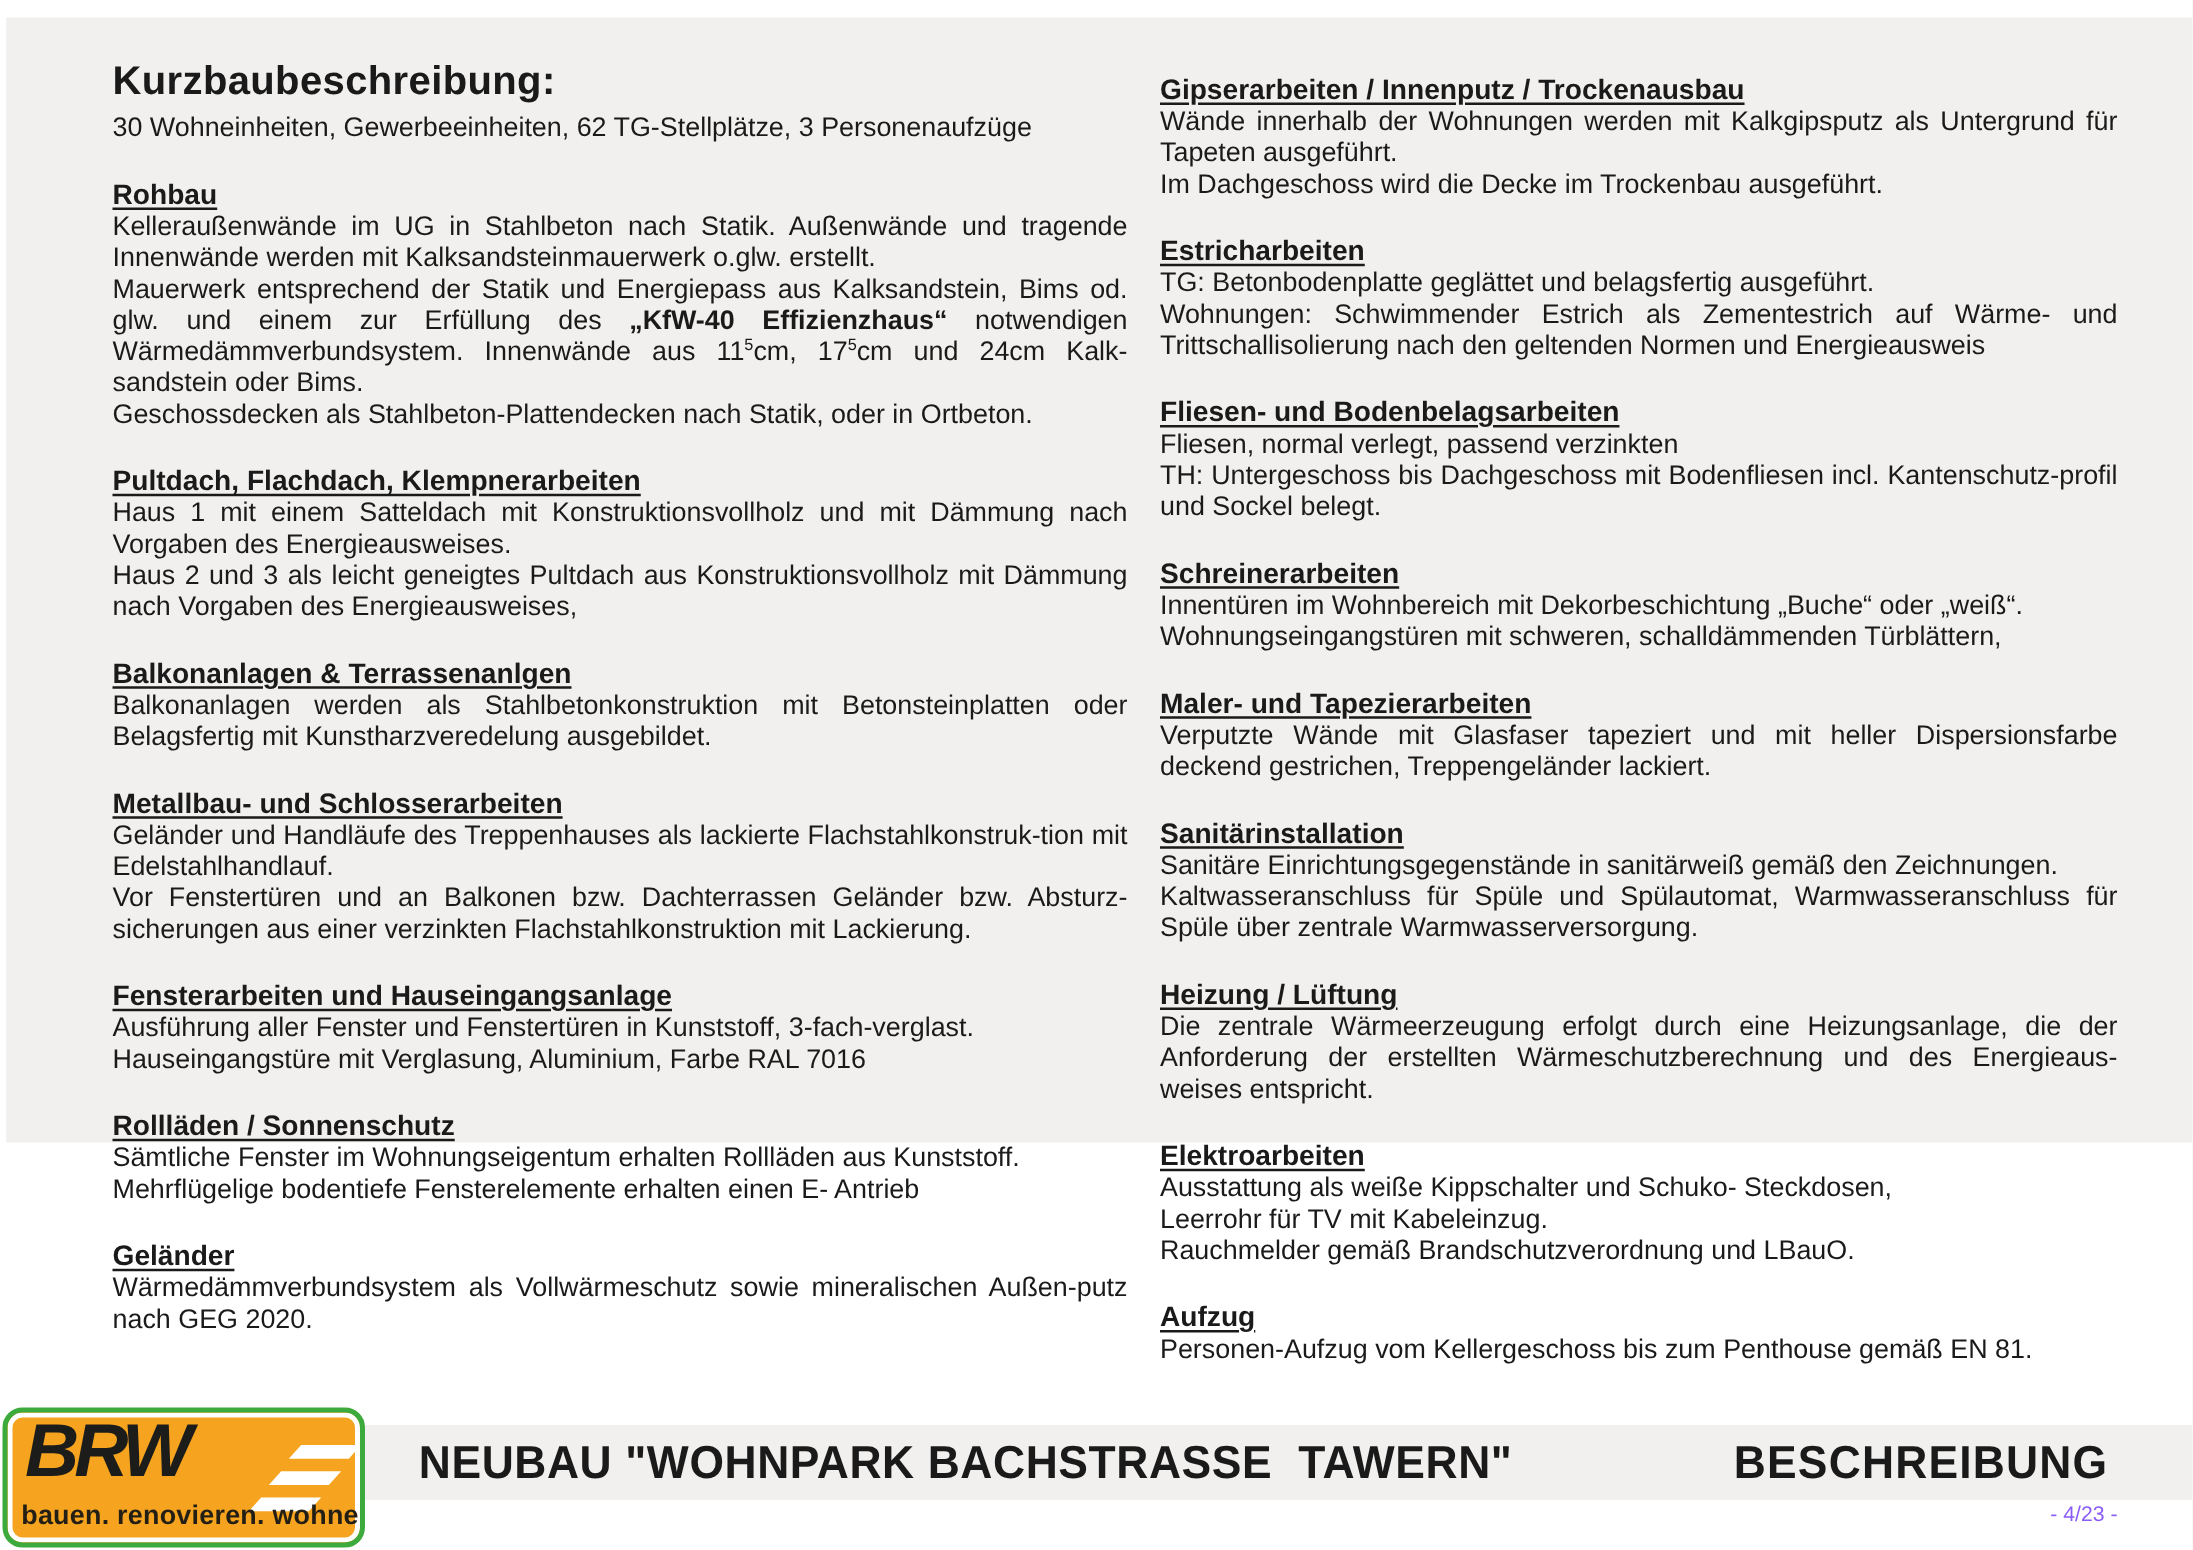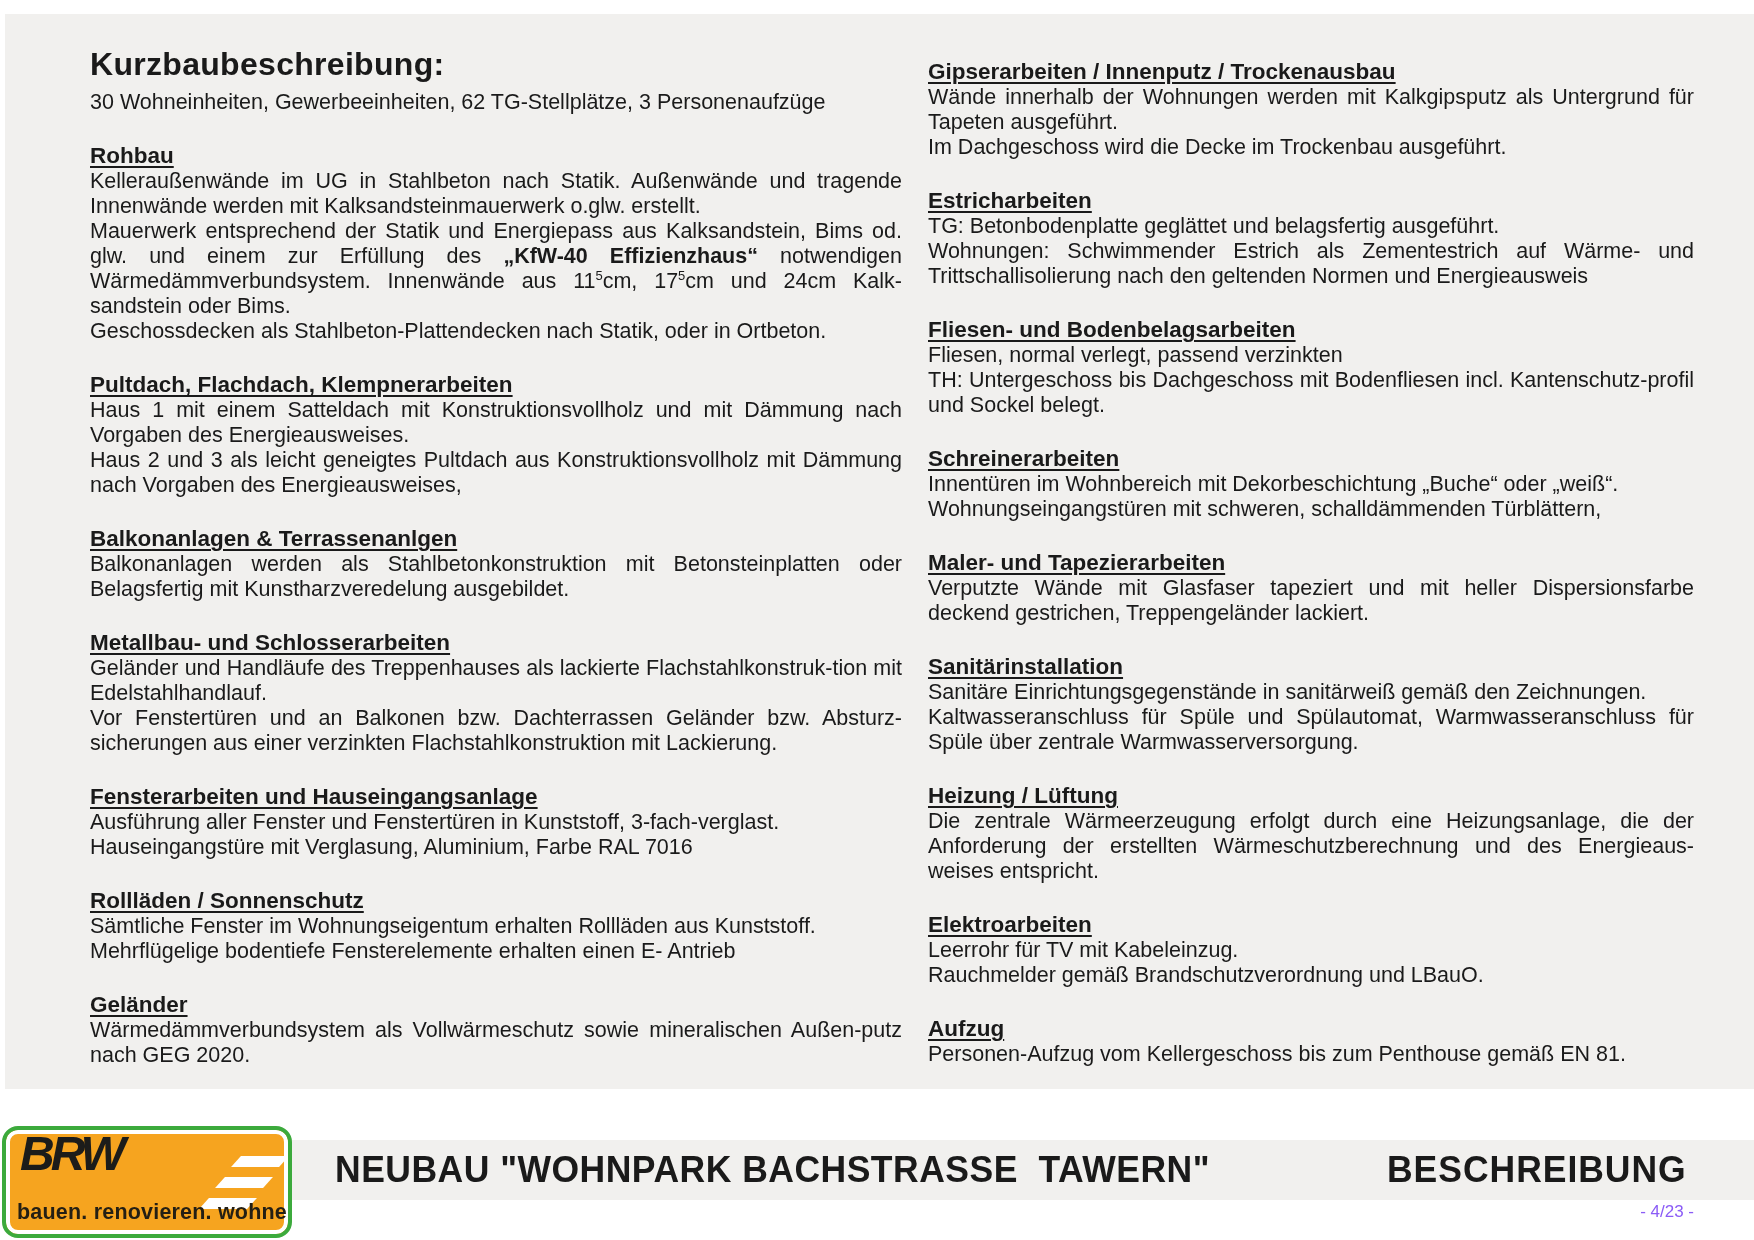--- a/index.html
+++ b/index.html
@@ -3,21 +3,21 @@
 <meta charset="utf-8">
 <style>
   * { box-sizing: border-box; }
   html,body { margin:0; padding:0; }
   body {
     width:1754px; height:1240px; position:relative; overflow:hidden;
     background:#ffffff; color:#1a1a1a;
     font-family:"Liberation Sans", sans-serif;
   }
   .content-area {
-    position:absolute; top:14px; left:5px; width:1749px; height:1075px;
+    position:absolute; top:14px; left:5px; width:1749px; height:900px;
     background:#f1f0ee;
   }
   .col { position:absolute; }
   .col-left  { left:85px;  top:32px; width:812px; }
   .col-right { left:923px; top:44px; width:766px; }
   h1.doc-title { font-size:32px; font-weight:bold; margin:0 0 7px 0; letter-spacing:0.3px; }
   p.subtitle { font-size:21.5px; line-height:25px; margin:0; }
   section { margin-top:27px; }
   section.first { }
   h2 {
@@ -51,21 +51,21 @@
   
   .brw-logo {
     position:absolute; left:2px; top:1126px; width:290px; height:112px;
     background:#f6a41f;
     border:4px solid #3caa3c; border-radius:16px;
     box-shadow: inset 0 0 0 4px #ffffff;
     overflow:hidden;
   }
   .brw-brand {
     position:absolute; top:-4px; left:14px;
-    font-size:48px; font-weight:bold; font-style:italic;
+    font-size:60px; font-weight:bold; font-style:italic;
     letter-spacing:-4px; color:#1c1c1a;
   }
   .stripe {
     position:absolute; background:#ffffff; width:48px; height:11px;
     transform:skewX(-42deg);
   }
   .stripe-1 { top:26px; left:230px; }
   .stripe-2 { top:47px; left:214px; }
   .stripe-3 { top:68px; left:198px; }
   .brw-tagline {
@@ -161,20 +161,21 @@
       <p class="body">Kaltwasseranschluss für Spüle und Spülautomat, Warmwasseranschluss für Spüle über zentrale Warmwasserversorgung.</p>
     </section>
 
     <section>
       <h2>Heizung / Lüftung</h2>
       <p class="body">Die zentrale Wärmeerzeugung erfolgt durch eine Heizungsanlage, die der Anforderung der erstellten Wärmeschutzberechnung und des Energieaus-weises entspricht.</p>
     </section>
 
     <section>
       <h2>Elektroarbeiten</h2>
+      <p class="body">Ausstattung als weiße Kippschalter und Schuko- Steckdosen,</p>
       <p class="body">Leerrohr für TV mit Kabeleinzug.</p>
       <p class="body">Rauchmelder gemäß Brandschutzverordnung und LBauO.</p>
     </section>
 
     <section>
       <h2>Aufzug</h2>
       <p class="body">Personen-Aufzug vom Kellergeschoss bis zum Penthouse gemäß EN 81.</p>
     </section>
   </div>
 

